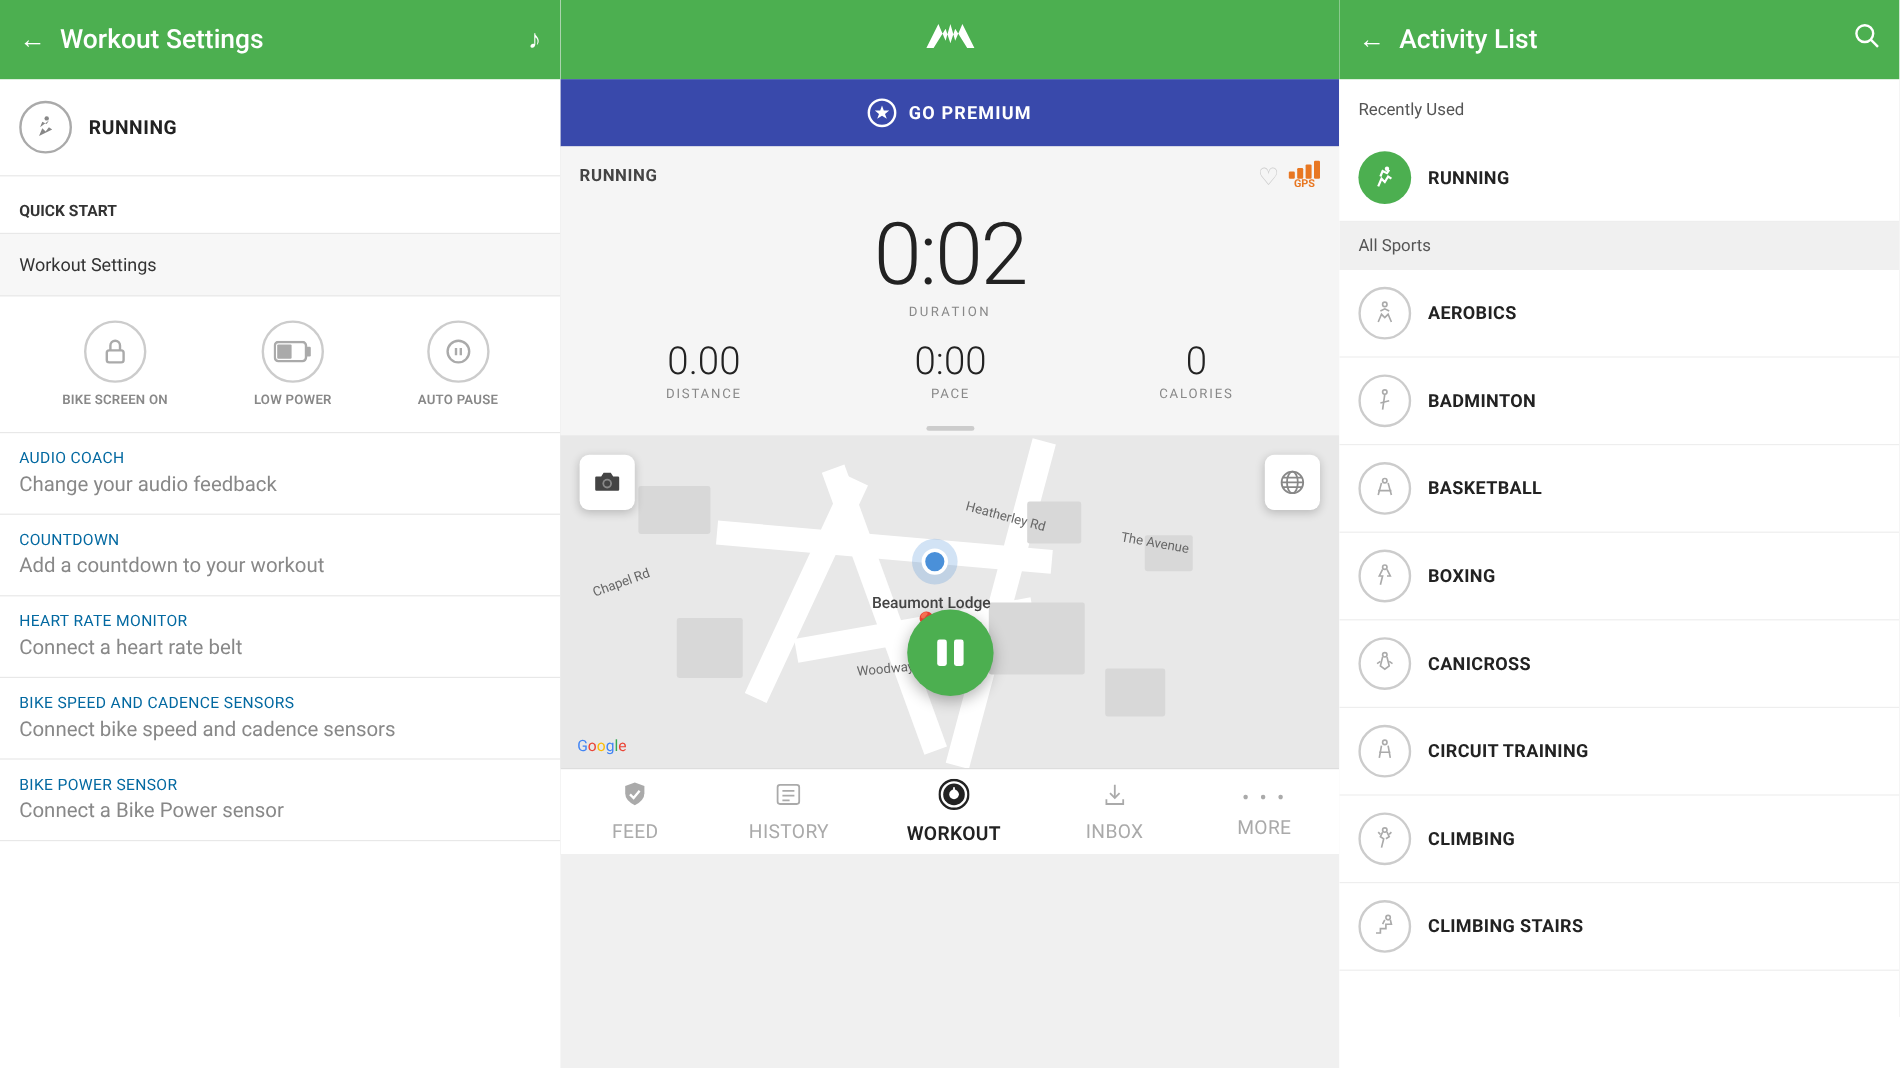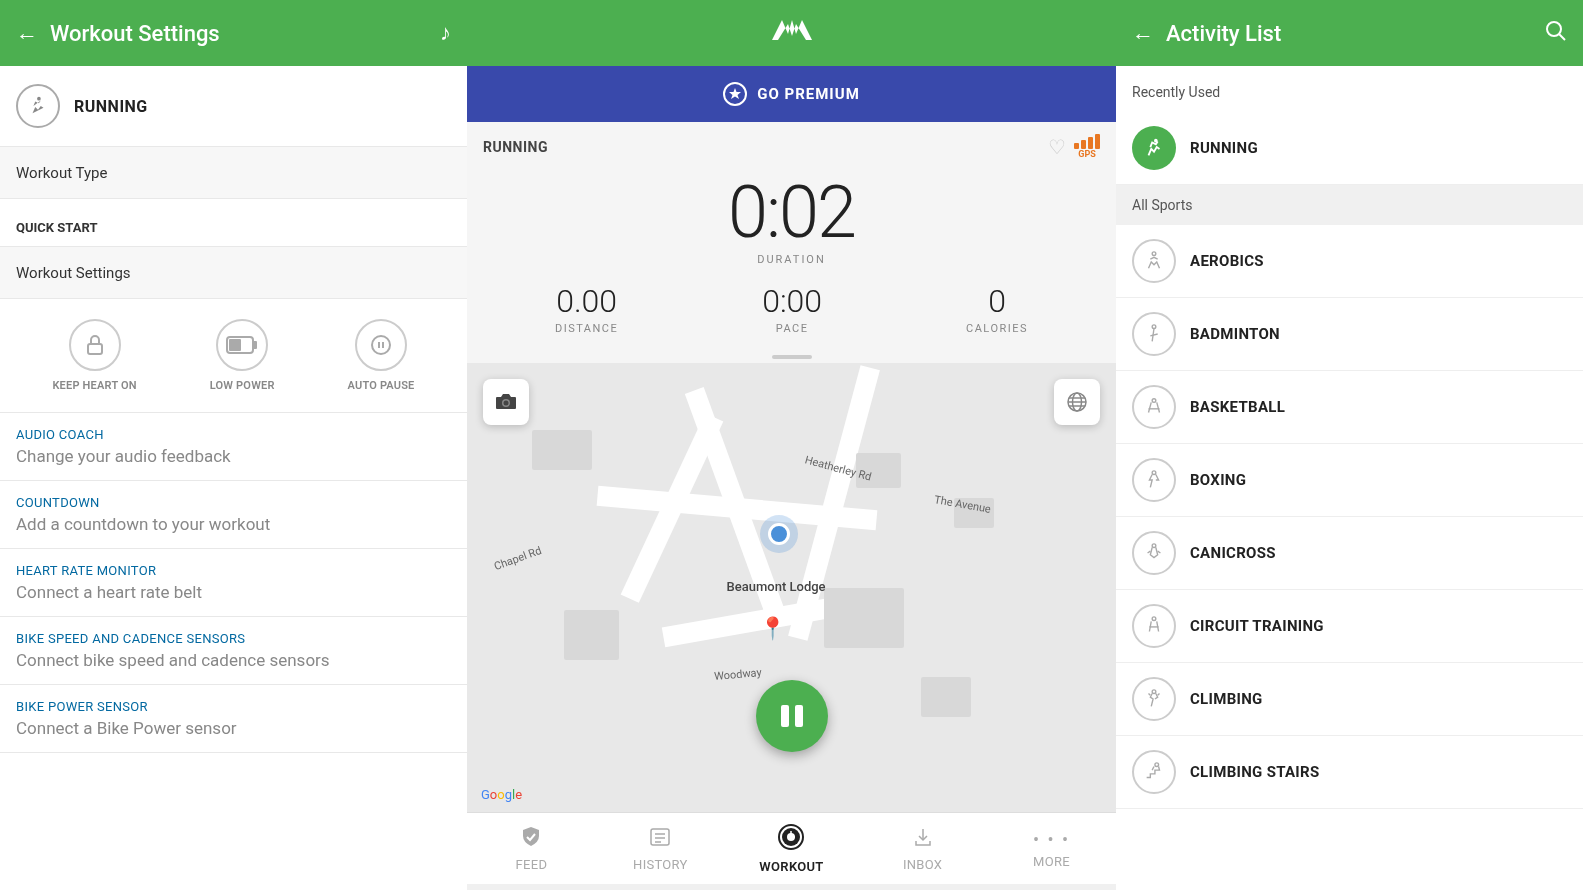--- a/index.html
+++ b/index.html
@@ -158,21 +158,21 @@
       margin-bottom: 4px;
     }
     .feature-subtitle {
       font-size: 17px;
       color: #888;
     }
 
     
     .middle-panel {
       width: 649px;
-      height: 884px;
+      height: 712px;
       background: #e8e8e8;
       display: flex;
       flex-direction: column;
       flex-shrink: 0;
       overflow: hidden;
     }
     .middle-green-header {
       background: #4CAF50;
       height: 66px;
       display: flex;
@@ -430,21 +430,21 @@
     .nav-item {
       display: flex;
       flex-direction: column;
       align-items: center;
       gap: 4px;
       cursor: pointer;
       min-width: 60px;
     }
     .nav-icon { font-size: 22px; color: #aaa; }
     .nav-icon.active { color: #222; }
-    .nav-label { font-size: 13px; color: #aaa; letter-spacing: 0.3px; }
+    .nav-label { font-size: 16px; color: #aaa; letter-spacing: 0.3px; }
     .nav-label.active { color: #222; font-weight: 600; }
 
     
     .right-panel {
       width: 467px;
       height: 890px;
       background: #fff;
       display: flex;
       flex-direction: column;
       flex-shrink: 0;
@@ -521,41 +521,38 @@
         <svg class="runner-svg" viewBox="0 0 24 24" fill="#888">
           <circle cx="13" cy="4" r="2"></circle>
           <path d="M6 20l3-7 3 3 3-4 3 2"></path>
           <path d="M7 12l2-5 4 2 2-3"></path>
         </svg>
       </div>
       <span class="running-label">RUNNING</span>
     </div>
 
 
-    <div class="settings-item">
-      <span class="settings-item-label">Workout Type</span>
-    </div>
 
     <div class="quick-start-row">
       <span class="quick-start-label">QUICK START</span>
     </div>
 
     <div class="workout-settings-item">
       <span class="settings-item-label">Workout Settings</span>
     </div>
 
     <div class="icons-row">
       <div class="icon-item">
         <div class="icon-circle">
           <svg width="24" height="24" viewBox="0 0 24 24" fill="none" stroke="#aaa" stroke-width="2">
             <rect x="5" y="11" width="14" height="10" rx="2"></rect>
             <path d="M8 11V7a4 4 0 0 1 8 0v4"></path>
           </svg>
         </div>
-        <span class="icon-label">KEEP HEART ON</span>
+        <span class="icon-label">BIKE SCREEN ON</span>
       </div>
       <div class="icon-item">
         <div class="icon-circle">
           <svg width="32" height="18" viewBox="0 0 32 18" fill="none">
             <rect x="1" y="1" width="26" height="16" rx="3" stroke="#aaa" stroke-width="2"></rect>
             <rect x="27" y="5" width="4" height="8" rx="1" fill="#aaa"></rect>
             <rect x="3" y="3" width="12" height="12" rx="1" fill="#aaa"></rect>
           </svg>
         </div>
         <span class="icon-label">LOW POWER</span>

